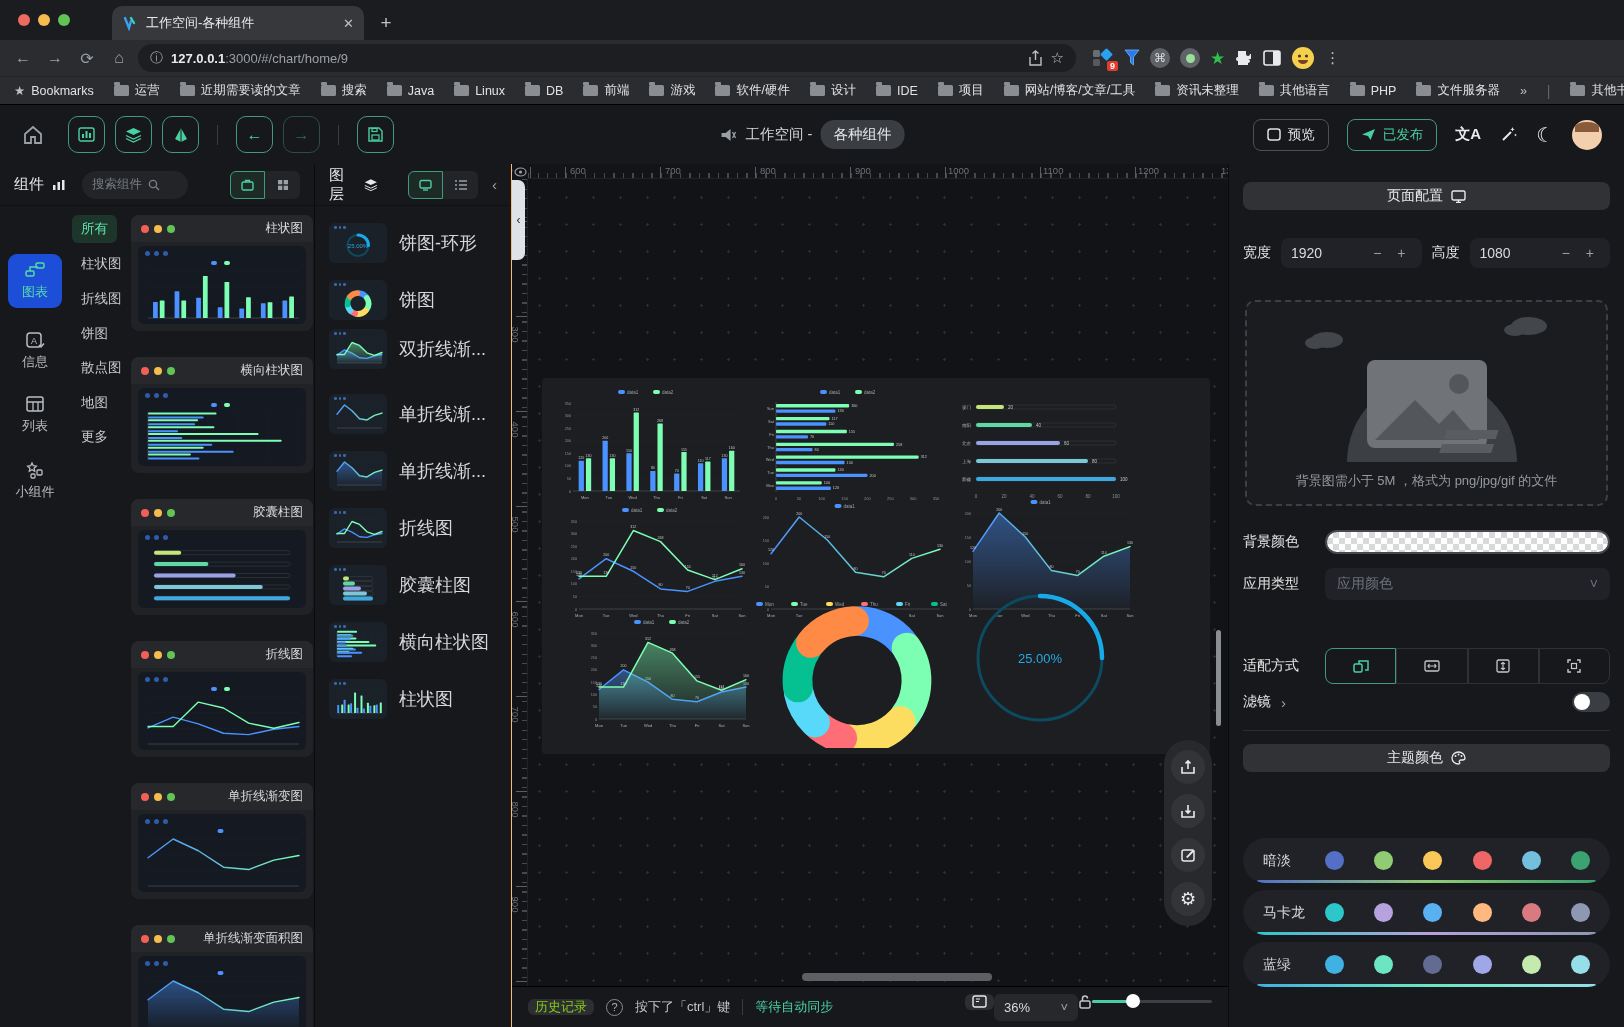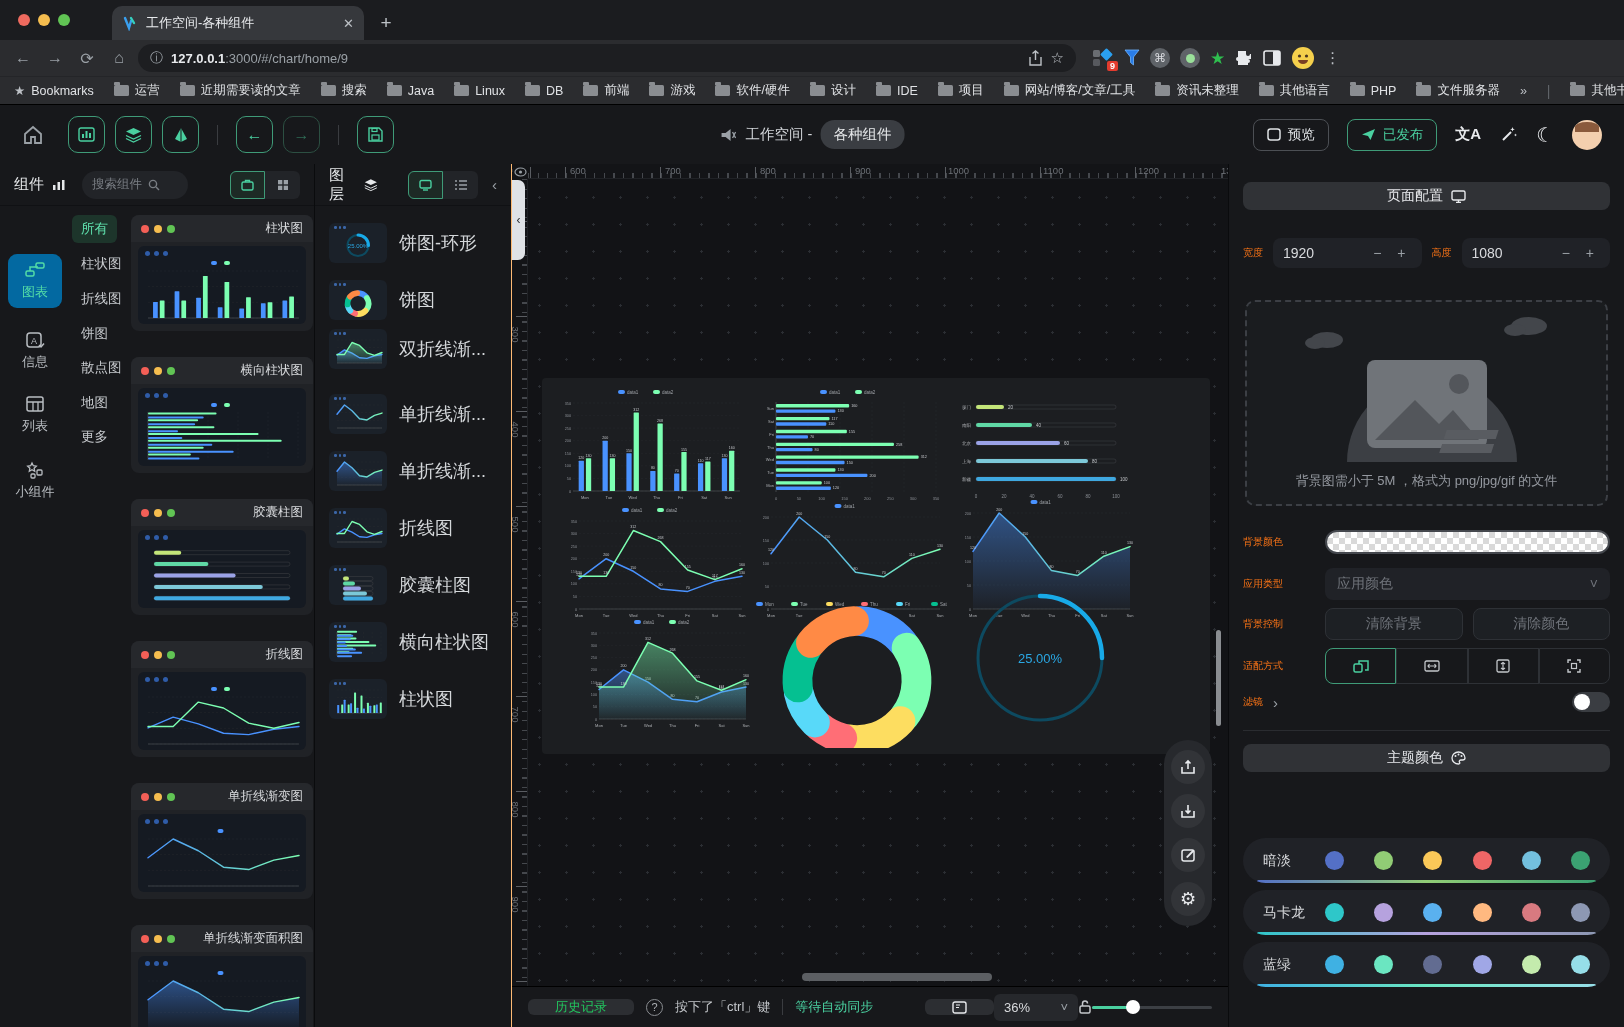--- a/index.html
+++ b/index.html
@@ -55,21 +55,21 @@
   .search{width:106px;height:28px;background:#222428;border-radius:14px;display:flex;align-items:center;gap:6px;padding:0 10px;color:#7a7e84;font-size:12.5px;margin-left:8px}
   .tgl-group{display:flex;margin-left:auto}
   .tgl{width:35px;height:28px;background:#222428;display:grid;place-items:center;color:#9aa0a6}
   .tgl:first-child{border-radius:6px 0 0 6px}
   .tgl:last-child{border-radius:0 6px 6px 0}
   .tgl.on{background:#1d2a25;border:1px solid #3f9b78;color:#4ad0a0}
   .chev{color:#9aa0a6;font-size:15px;margin-left:6px}
 
   .nav-rail{position:absolute;left:8px;top:42px;width:54px;bottom:0}
   .rail-item{position:absolute;left:0;width:54px;display:flex;flex-direction:column;align-items:center;gap:4px;color:#b9bdc2;font-size:13px;padding:7px 0;border-radius:9px}
-  .rail-item.on{background:#0369a1;color:#53dca6}
+  .rail-item.on{background:#1d4ed8;color:#53dca6}
   .cat-col{position:absolute;left:66px;top:42px;width:62px;bottom:0;font-size:13.5px;color:#c6c9cd}
   .cat{position:absolute;left:6px;padding:5px 9px;border-radius:6px;white-space:nowrap}
   .cat.on{background:#1d352b;color:#5fe0ad}
   .cards-col{position:absolute;left:131px;top:0;width:182px;bottom:0;overflow:hidden}
   .card{position:absolute;left:0;width:182px;height:116px;background:#202226;border-radius:8px;overflow:hidden}
   .card-h{height:27px;display:flex;align-items:center;gap:5px;padding:0 10px;background:#26282c}
   .cdot{width:8px;height:8px;border-radius:50%}
   .card-h .ttl{margin-left:auto;font-size:12.5px;color:#d8dadd}
   .card-b{position:absolute;left:7px;right:7px;top:31px;bottom:7px;background:#151a22;border-radius:6px}
   .mini3{position:absolute;left:7px;top:5px;display:flex;gap:4px}
@@ -97,35 +97,35 @@
   .collapse-tab{position:absolute;left:0;top:16px;width:13px;height:80px;background:#dfe2e6;border-radius:0 7px 7px 0;color:#2a2c30;display:grid;place-items:center;font-size:12px;z-index:2}
   .big-title{position:absolute;left:104px;top:44px;font-size:34px;font-weight:bold;color:#e8402a;letter-spacing:3px;white-space:nowrap}
   .dash{position:absolute;left:30px;top:214px;width:668px;height:376px;background:#1c1e21;border-radius:4px}
   .dchart{position:absolute}
   .float-pill{position:absolute;right:16px;top:576px;width:48px;height:186px;background:#27292d;border-radius:24px;display:flex;flex-direction:column;align-items:center;justify-content:space-evenly;z-index:4}
   .fbtn{width:34px;height:34px;border-radius:50%;background:#323438;display:grid;place-items:center;color:#e8eaed}
   .vscroll{position:absolute;right:7px;top:466px;width:5px;height:96px;background:#8a8d91;border-radius:3px;z-index:3}
   .hscroll{position:absolute;left:290px;bottom:46px;width:190px;height:8px;background:#5c5f63;border-radius:4px;z-index:3}
 
   .bottombar{position:absolute;left:0;right:0;bottom:0;height:41px;background:#17181b;border-top:1px solid #000;display:flex;align-items:center;padding:0 16px;gap:12px;font-size:13px;color:#c3c6ca;z-index:5}
-  .bb-btn{height:16px;background:#2c2e32;border-radius:6px;padding:0 27px;display:flex;align-items:center;color:#22c55e}
+  .bb-btn{height:16px;background:#2c2e32;border-radius:6px;padding:0 7px;display:flex;align-items:center;color:#84cc16}
   .qmark{width:17px;height:17px;border:1px solid #8a8d91;border-radius:50%;display:grid;place-items:center;font-size:11px;color:#aeb1b5}
   .bb-div{width:1px;height:16px;background:#3a3c40}
   .sync{color:#4ad0a0}
-  .bb-right{margin-left:auto;display:flex;align-items:center;}
+  .bb-right{margin-left:auto;display:flex;}
   .zoom-sel{width:84px;height:27px;background:#26282c;border-radius:6px;display:flex;align-items:center;justify-content:space-between;padding:0 10px;color:#d8dadd}
   .slider{width:120px;height:14px;position:relative}
   .slider .track{position:absolute;left:0;right:0;top:6px;height:3px;background:#3c3f44;border-radius:2px}
   .slider .fill{position:absolute;left:0;width:34%;top:6px;height:3px;background:#4ad0a0;border-radius:2px}
   .slider .knob{position:absolute;left:calc(34% - 7px);top:0;width:14px;height:14px;border-radius:50%;background:#fff}
 
   
   .rp-row{position:absolute;left:14px;right:14px;display:flex;align-items:center;gap:10px}
   .rp-head{height:28px;background:#303236;border-radius:8px;display:flex;align-items:center;justify-content:center;gap:8px;font-size:14px;color:#e8eaed}
-  .rp-label{font-size:10px;color:#f97316;flex:none}
+  .rp-label{font-size:14px;color:#e5e5e5;flex:none}
   .stepper{flex:1;height:30px;background:#202227;border-radius:8px;display:flex;align-items:center;padding:0 10px;color:#d8dadd;font-size:14px}
   .stepper .pm{margin-left:auto;color:#9aa0a6;letter-spacing:6px}
   .upload{position:absolute;left:16px;right:16px;top:136px;height:206px;border:2px dashed #3c3f45;border-radius:10px;background:#1a1c1f}
   .upload .cap{position:absolute;left:0;right:0;bottom:14px;text-align:center;font-size:13px;color:#9599a0}
   .swatch{flex:1;height:24px;border-radius:12px;border:2px solid #45484e;background:repeating-conic-gradient(#d9d9d9 0% 25%,#ffffff 0% 50%);background-size:12px 12px}
   .select{flex:1;height:32px;background:#202227;border-radius:8px;display:flex;align-items:center;padding:0 12px;color:#6f737a;font-size:14px}
   .select .ch{margin-left:auto}
   .ghostbtn{flex:1;height:32px;background:#1d2024;border:1px solid #2e3136;border-radius:8px;display:grid;place-items:center;color:#6f737a;font-size:14px}
   .seg{flex:1;height:36px;display:flex}
   .seg-c{flex:1;border:1px solid #2e3136;display:grid;place-items:center;color:#c3c6ca}
@@ -1397,25 +1397,20 @@
       <span class="rp-label" style="width:72px">背景颜色</span>
       <span class="swatch"></span>
     </div>
     <div class="rp-row" style="top:404px">
       <span class="rp-label" style="width:72px">应用类型</span>
       <span class="select">
           <span>应用颜色</span>
           <span class="ch">˅</span>
         </span>
     </div>
-    <div class="rp-row" style="top:444px">
-      <span class="rp-label" style="width:72px">背景控制</span>
-      <span class="ghostbtn">清除背景</span>
-      <span class="ghostbtn">清除颜色</span>
-    </div>
     <div class="rp-row" style="top:484px">
       <span class="rp-label" style="width:72px">适配方式</span>
       <span class="seg">
         <span class="seg-c on">
             <svg width="16" height="14" viewBox="0 0 16 14">
               <rect x="1" y="5" width="8" height="8" rx="1.5" fill="none" stroke="currentColor" stroke-width="1.5"></rect>
               <path d="M6 5 V2 h9 v9 h-3" fill="none" stroke="currentColor" stroke-width="1.5"></path>
             </svg>
           </span>
         <span class="seg-c">

